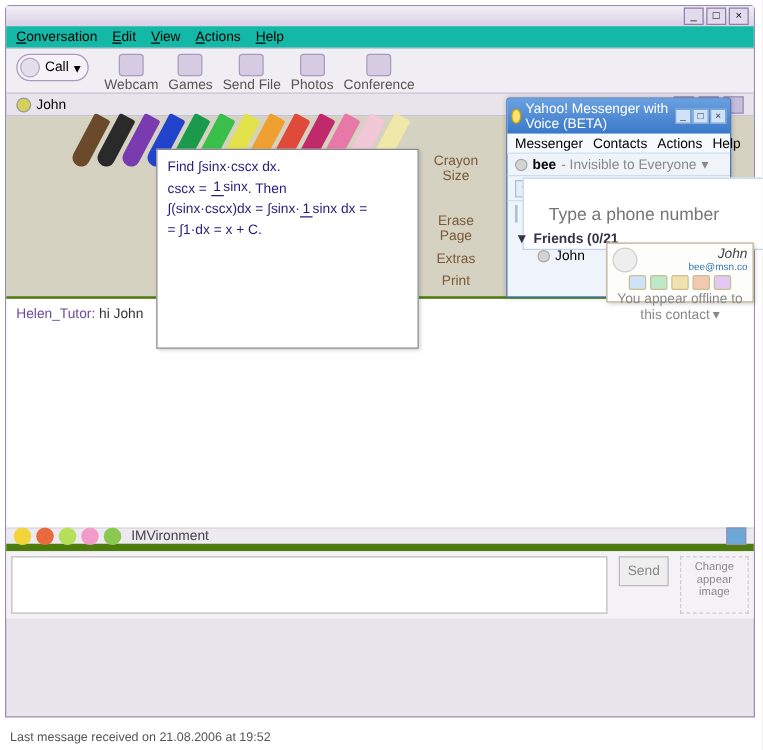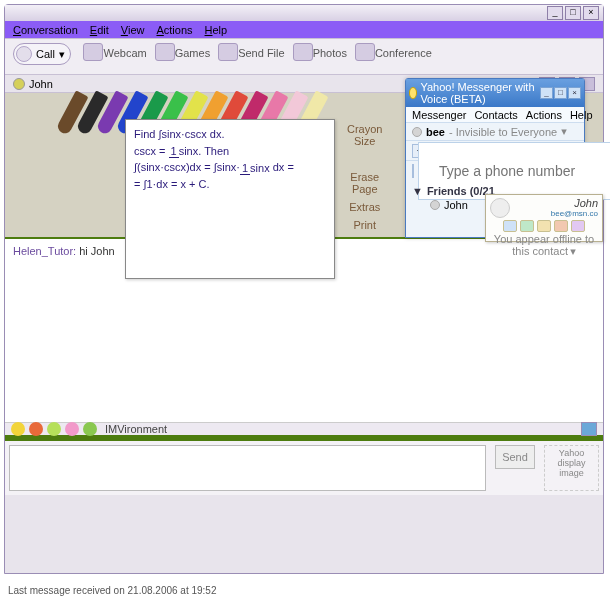--- a/index.html
+++ b/index.html
@@ -1,24 +1,24 @@
 <!DOCTYPE html>
 <html><head>
 <meta charset="utf-8">
 <style>
 * { margin:0; padding:0; box-sizing:border-box; font-family:Tahoma,Arial,sans-serif; font-size:11px; }
 body { width:610px; height:600px; background:#fff; position:relative; overflow:hidden; }
 .main-win { position:absolute; left:4px; top:4px; width:600px; height:570px; background:#e8e4ec; border:1px solid #9a8db5; border-radius:4px 4px 0 0; }
 .titlebar { height:16px; background:linear-gradient(#f3f0f7,#d8d0e4); display:flex; align-items:center; justify-content:flex-end; padding:0 4px; gap:2px; }
 .wbtn { width:16px; height:14px; border:1px solid #8e7fa8; background:#e2dbed; font-size:9px; text-align:center; line-height:10px; cursor:pointer; }
-.menubar { height:18px; display:flex; align-items:center; gap:12px; padding:0 8px; background:#8b5cf6; border-bottom:1px solid #c8c0d4; }
+.menubar { height:18px; display:flex; align-items:center; gap:12px; padding:0 8px; background:#14b8a6; border-bottom:1px solid #c8c0d4; }
 .menubar span { cursor:pointer; }
 .menubar span u { text-decoration:underline; }
 .toolbar { height:36px; display:flex; align-items:flex-start; gap:8px; padding:4px 8px; background:#f0edf3; border-bottom:1px solid #c8c0d4; }
-.tbitem { display:flex; flex-direction:row; align-items:center; cursor:pointer; color:#555; }
+.tbitem { display:flex; flex-direction:column; align-items:center; cursor:pointer; color:#555; }
 .tbitem .ico { width:20px; height:18px; background:#d5cce2; border:1px solid #a99bc0; border-radius:3px; margin-bottom:1px; }
 .callbtn { display:flex; align-items:center; height:22px; border:1px solid #a99bc0; border-radius:11px; background:#f5f3f8; padding:0 6px 0 2px; gap:4px; margin-right:4px; }
 .callbtn .dot { width:16px; height:16px; border-radius:50%; background:#e3deeb; border:1px solid #b3a6ca; }
 .recipient { height:18px; padding:0 8px; display:flex; align-items:center; gap:4px; border-bottom:1px solid #c8c0d4; }
 .smico { width:12px; height:12px; border-radius:50%; background:#d5d05a; border:1px solid #999; }
 .tb-right { margin-left:auto; display:flex; gap:4px; }
 .tbicon { width:16px; height:14px; background:#c8beda; border:1px solid #9a8db5; cursor:pointer; }
 
 .drawpanel { position:relative; height:146px; background:#d5d2c2; border-bottom:2px solid #4d7c0f; padding:6px 10px; display:flex; }
 .crayons { position:absolute; top:-2px; left:60px; width:270px; height:24px; }
@@ -170,21 +170,21 @@
     <div class="tb-right">
         <div class="tbicon" style="background:#6ba8d8"></div>
       </div>
   </div>
 
   <div class="inputrow">
     <textarea style=""></textarea>
     <div class="sendwrap">
       <div class="sbtn">Send</div>
     </div>
-    <div class="changeimg">Yahoo display image</div>
+    <div class="changeimg">Change appear image</div>
   </div>
 </div>
 
 <div class="statusbar">Last message received on 21.08.2006 at 19:52</div>
 
 <div class="ybox">
   <div class="ytb">
     <div class="yico"></div>
     <span>Yahoo! Messenger with Voice (BETA)</span>
     <div class="yctrls">

